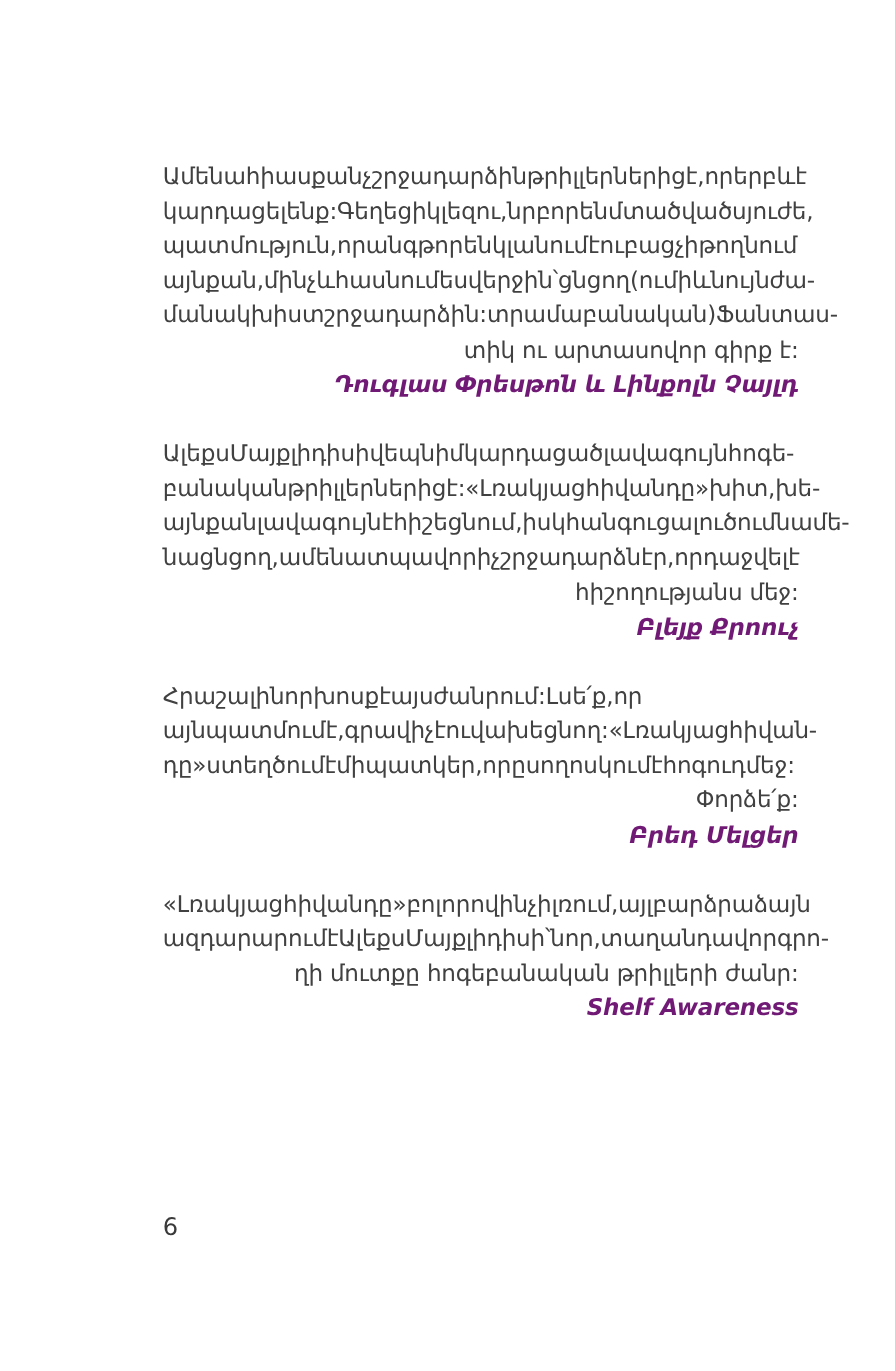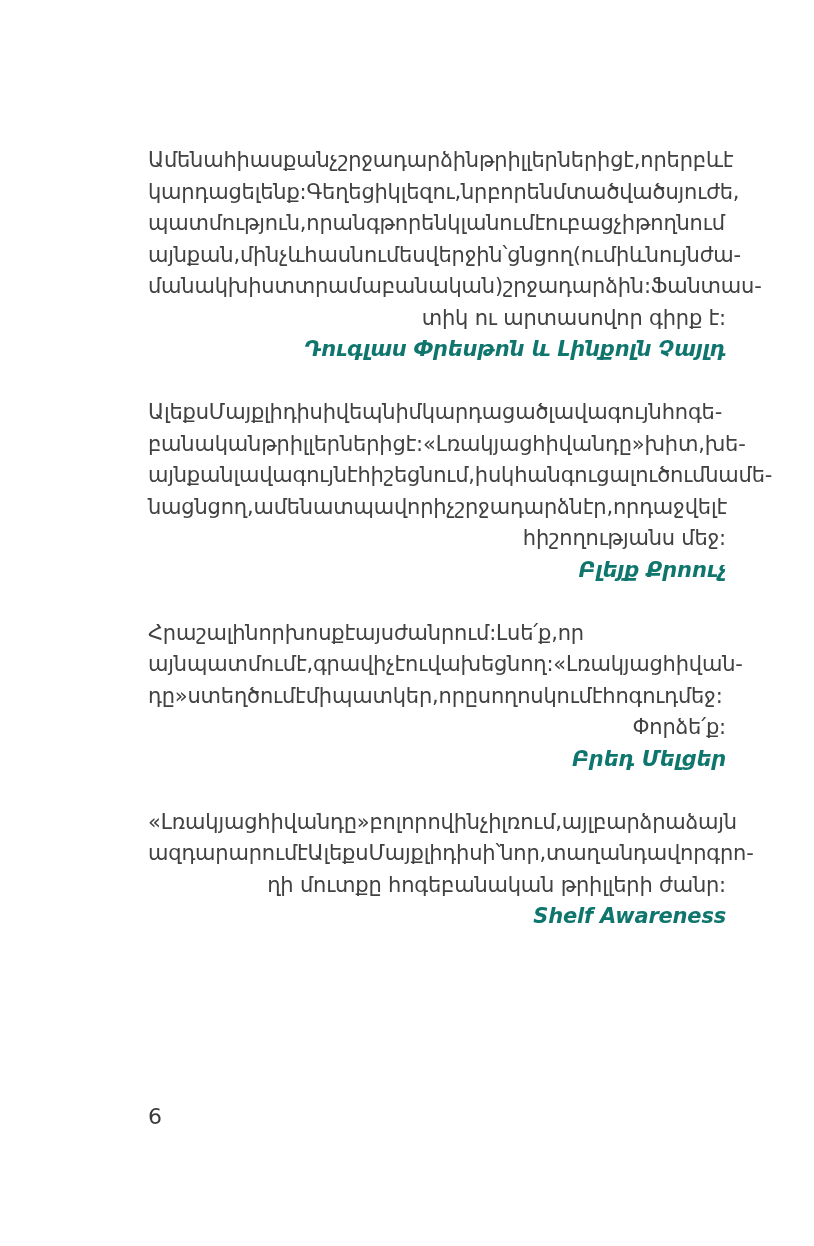--- a/index.html
+++ b/index.html
@@ -36,21 +36,21 @@
     justify-content: flex-start;
   }
   .line.last {
     text-align: right;
   }
   .attribution {
     height: 31.5px;
     text-align: right;
     font-weight: bold;
     font-style: italic;
-    color: #0f766e;
+    color: #701a75;
   }
   .pagenum {
     position: absolute;
     left: 148px;
     top: 1101px;
     font-size: 22px;
     line-height: 31.5px;
     color: #3a3a3a;
   }
 </style>
@@ -95,22 +95,22 @@
           <span>ես</span>
           <span>վերջին՝</span>
           <span>ցնցող</span>
           <span>(ու</span>
           <span>միևնույն</span>
           <span>ժա-</span>
         </div>
         <div class="line just">
           <span>մանակ</span>
           <span>խիստ</span>
+          <span>շրջադարձին:</span>
           <span>տրամաբանական)</span>
-          <span>շրջադարձին:</span>
           <span>Ֆանտաս-</span>
         </div>
         <div class="line last">տիկ ու արտասովոր գիրք է:</div>
         <div class="attribution">Դուգլաս Փրեսթոն և Լինքոլն Չայլդ</div>
       </div>
       <div class="paragraph">
         <div class="line just">
           <span>Ալեքս</span>
           <span>Մայքլիդիսի</span>
           <span>վեպն</span>

